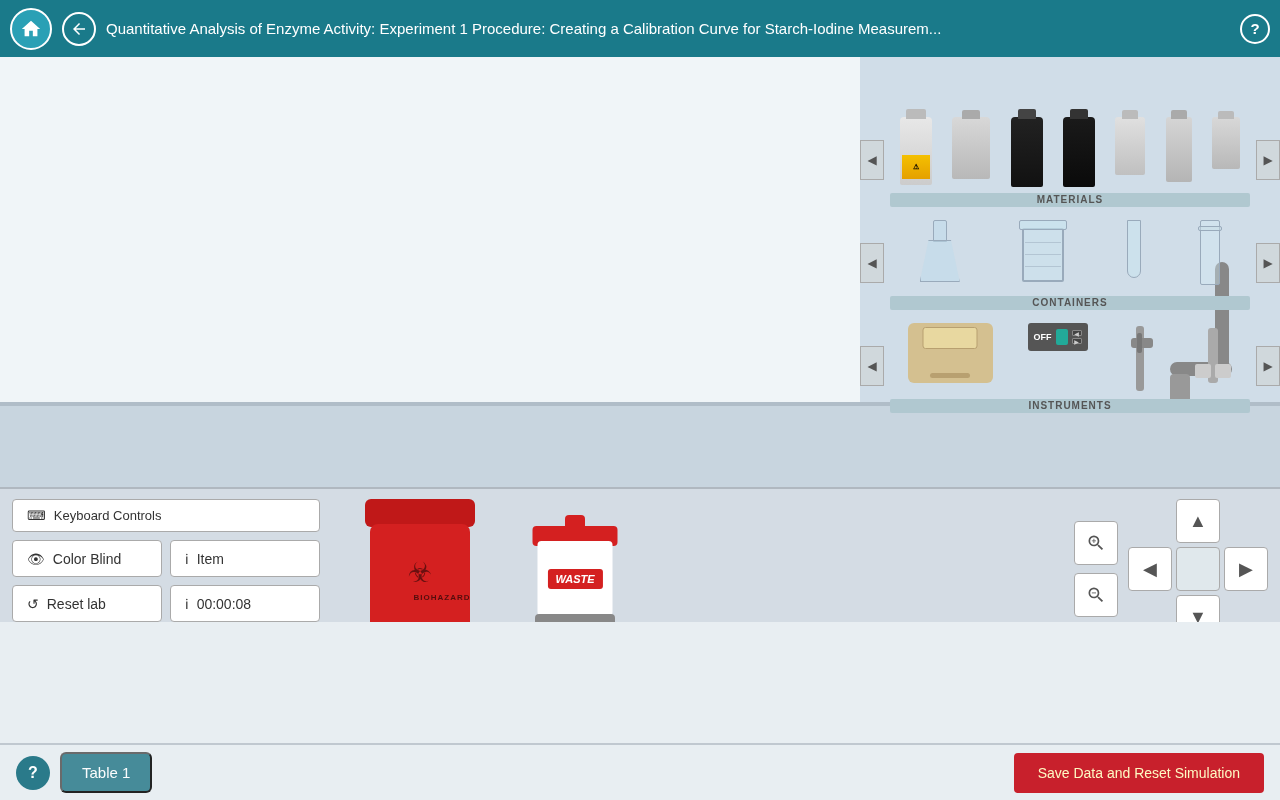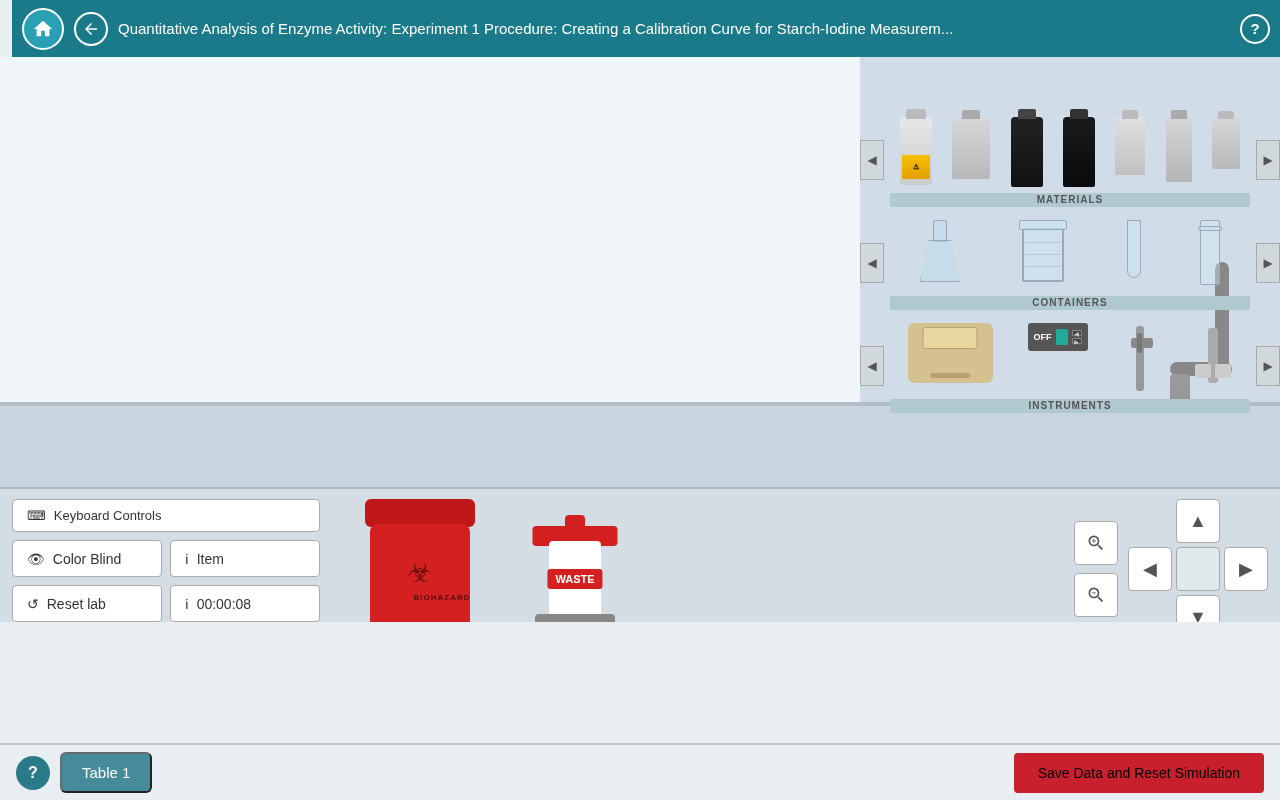--- a/index.html
+++ b/index.html
@@ -2,21 +2,21 @@
 <html><head>
   <meta charset="utf-8">
   <style>
     * { margin: 0; padding: 0; box-sizing: border-box; }
     body { width: 1280px; height: 800px; overflow: hidden; font-family: Arial, sans-serif; background: #e8eef2; }
 
     
     #header {
       display: flex; align-items: center;
       background: #1a7a8a; height: 57px;
-      padding: 0 10px; gap: 10px; margin-left: 12px;
+      padding: 0 10px; gap: 10px;
     }
     #home-btn {
       width: 42px; height: 42px; border-radius: 50%;
       background: #2aa0b5; border: 2px solid #fff;
       display: flex; align-items: center; justify-content: center;
       cursor: pointer; flex-shrink: 0;
     }
     #back-btn {
       width: 34px; height: 34px; border-radius: 50%;
       background: transparent; border: 2px solid #fff;
@@ -179,22 +179,22 @@
     }
     .waste-pedal-base {
       position: absolute;
       bottom: 0; left: 50%; transform: translateX(-50%);
       width: 80px; height: 20px;
       background: #888; border-radius: 4px;
     }
     .waste-can-body {
       position: absolute;
       bottom: 18px; left: 50%; transform: translateX(-50%);
-      width: 52px; height: 75px;
-      background: #fff; border-radius: 4px;
+      width: 75px; height: 75px;
+      background: #fff; border-radius: 4px; font-style: italic;
     }
     .waste-can-lid {
       position: absolute;
       bottom: 88px; left: 50%; transform: translateX(-50%);
       width: 85px; height: 20px;
       background: #d42020;
       border-radius: 4px;
     }
     .waste-lid-tab {
       position: absolute;
@@ -258,21 +258,21 @@
     }
     .footer-tab-active {
       background: #2a7a8a; color: #fff;
     }
     .footer-tab-inactive {
       background: #2a7a8a; color: #fff;
       opacity: 0.85;
     }
     #save-btn {
       margin-left: auto;
-      background: #c8202c; color: #000000;
+      background: #c8202c; color: #fef9c3;
       border: none; padding: 12px 24px;
       border-radius: 4px; font-size: 14px;
       cursor: pointer; font-weight: 500;
     }
     #help-circle {
       width: 34px; height: 34px;
       border-radius: 50%;
       background: #2a7a8a;
       display: flex; align-items: center; justify-content: center;
       color: #fff; font-size: 16px; font-weight: bold;

